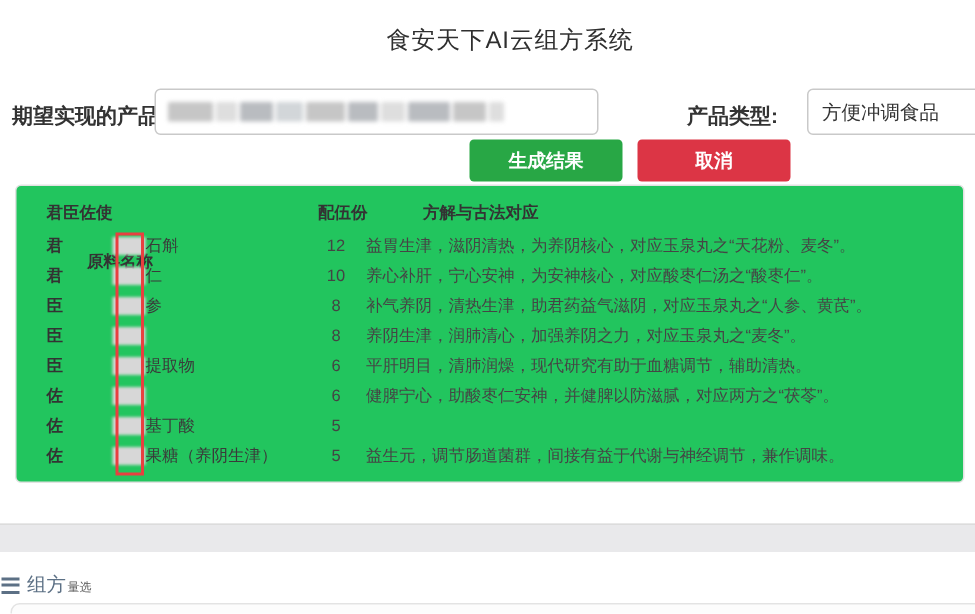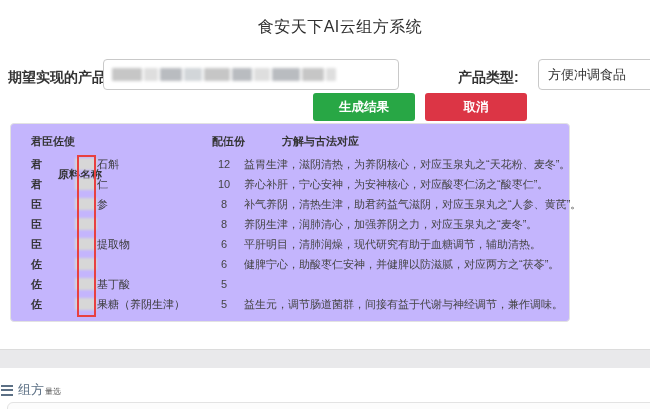--- a/index.html
+++ b/index.html
@@ -31,22 +31,22 @@
   
   .btn{
     top:93px;height:28px;border:none;border-radius:3px;color:#fff;
     font-size:12.5px;font-weight:bold;font-family:inherit;cursor:pointer;
     display:flex;align-items:center;justify-content:center;
   }
   .btn-generate{left:313px;width:102px;background:var(--green,#28a745);}
   .btn-cancel{left:425px;width:102px;background:var(--red,#dc3545);}
   
   .panel{
-    left:10px;top:123px;width:560px;height:199px;box-sizing:border-box;
-    background:#c4b5fd;border:1px solid #e2e2e2;border-radius:4px;
+    left:10px;top:123px;width:633px;height:199px;box-sizing:border-box;
+    background:#22c55e;border:1px solid #e2e2e2;border-radius:4px;
   }
   .th{position:absolute;top:10px;font-size:11px;font-weight:bold;color:#333;white-space:nowrap;}
   .th-roles{left:20px;} .th-ingredient{left:47px;margin-top:33px;} .th-amount{left:201px;} .th-explanation{left:234px;padding-left:37px;}
   .rows{position:absolute;left:0;top:30px;right:0;}
   .t-row{position:relative;height:20px;font-size:11px;line-height:20px;white-space:nowrap;}
   .c-role{position:absolute;left:20px;font-weight:bold;color:#333;}
   .c-mosaic{position:absolute;left:64px;top:4px;width:22px;height:12px;background:#d7d7d7;filter:blur(1px);}
   .c-name{position:absolute;left:86px;color:#3a3a3a;}
   .c-amt{position:absolute;left:201px;width:24px;text-align:center;color:#444;}
   .c-desc{position:absolute;left:233px;color:#454545;}

